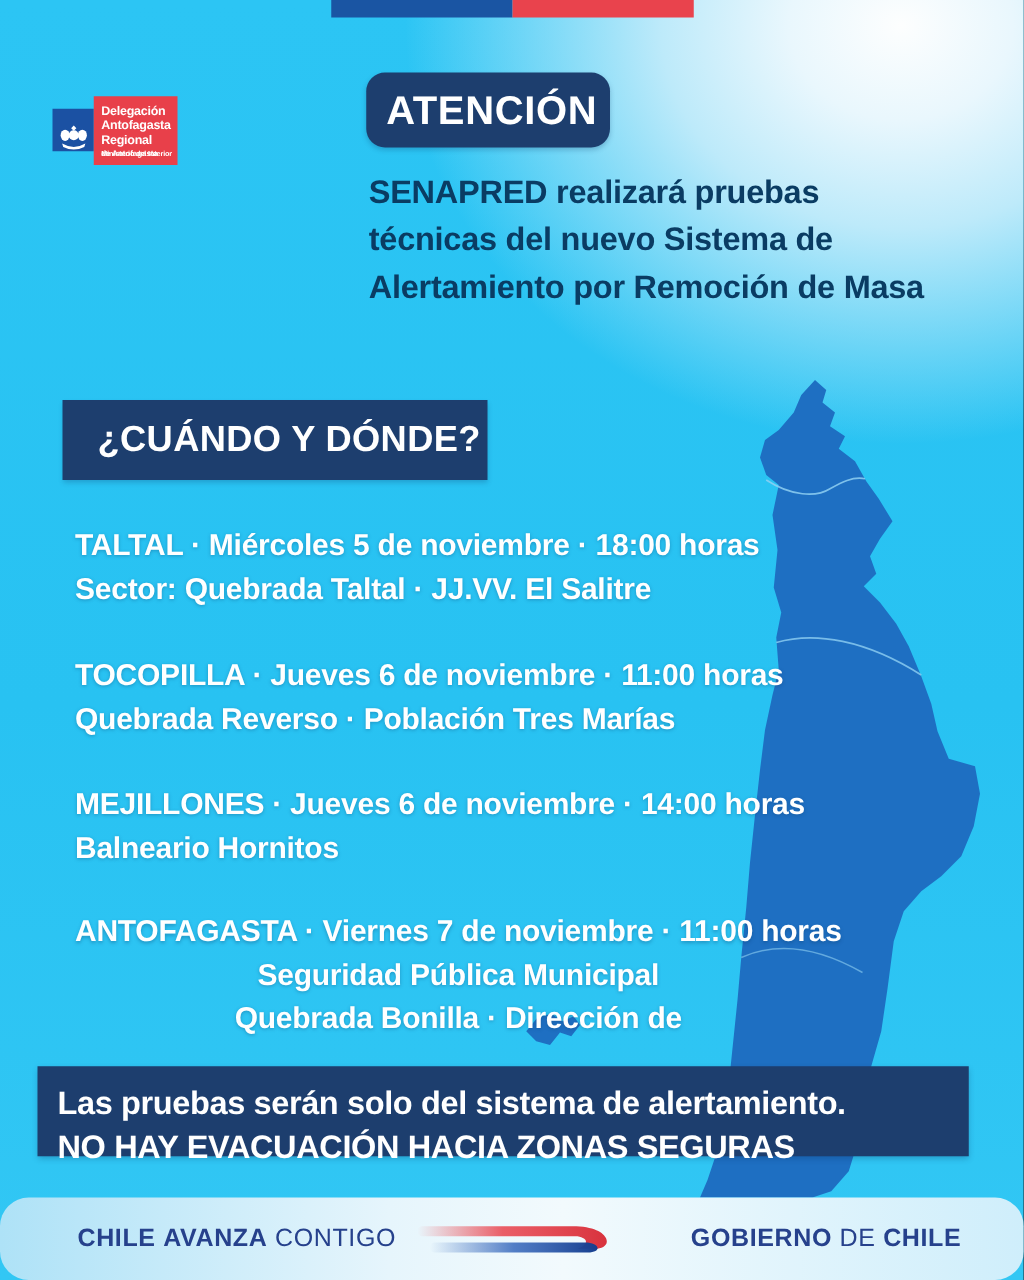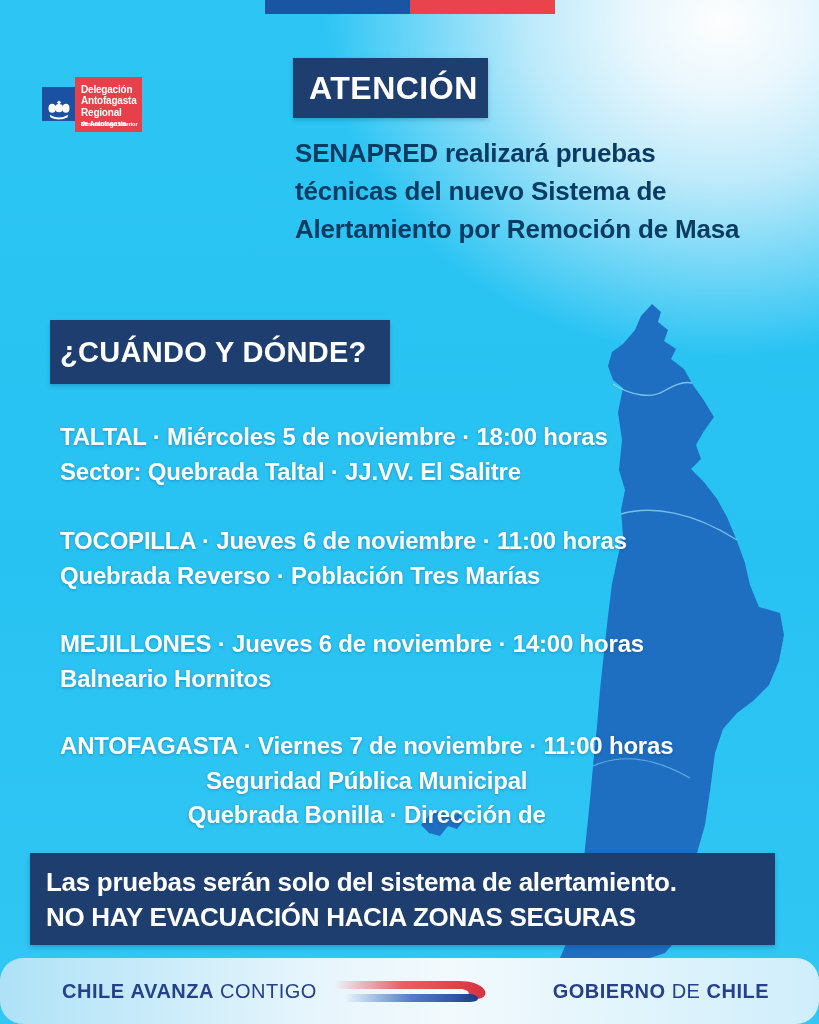--- a/index.html
+++ b/index.html
@@ -28,42 +28,43 @@
   .logo-sub{font-size:6.3px;line-height:7.5px;font-weight:bold;margin-top:2px;}
   .logo-bottom{position:absolute;left:6px;bottom:5px;font-weight:bold;font-size:5.8px;letter-spacing:-0.1px;white-space:nowrap;}
   .logo2 .logo-bottom{font-size:7.3px;letter-spacing:-0.1px;}
 
   .attention-box{
     position:absolute;left:293px;top:58px;width:195px;height:60px;z-index:3;
     background:var(--panel-navy,#1d3e6e);display:flex;align-items:center;
     padding-left:16px;box-sizing:border-box;
     color:#fff;font-weight:bold;font-size:32px;letter-spacing:0.5px;
     box-shadow:0 2px 4px rgba(10,50,100,0.25);
+    border-radius:15px;
   }
   .intro{
     position:absolute;left:295px;top:134px;z-index:3;
     color:var(--intro-text,#0a3c63);font-weight:bold;font-size:26px;line-height:38px;
     letter-spacing:-0.2px;
   }
   .when-box{
     position:absolute;left:50px;top:320px;width:340px;height:64px;z-index:3;
     background:var(--panel-navy,#1d3e6e);display:flex;align-items:center;
-    padding-left:10px;box-sizing:border-box;
+    padding-left:28px;box-sizing:border-box;
     color:#fff;font-weight:bold;font-size:29px;letter-spacing:0.3px;
     box-shadow:0 2px 4px rgba(10,50,100,0.25);
   }
   .event{
     position:absolute;left:60px;z-index:3;color:#fff;font-weight:bold;
     font-size:24px;line-height:34.5px;letter-spacing:-0.2px;
     text-shadow:0 1px 3px rgba(8,60,110,0.35);white-space:nowrap;
   }
   .e1{top:420px;} .e2{top:524px;} .e3{top:627px;} .e4{top:729px;text-align:center;}
 
   .notice{
-    position:absolute;left:30px;top:853px;width:745px;height:92px;z-index:4;
+    position:absolute;left:30px;top:853px;width:745px;height:72px;z-index:4;
     background:var(--panel-navy,#1d3e6e);box-sizing:border-box;
     padding:12px 16px 0 16px;color:#fff;font-weight:bold;font-size:26px;
     line-height:35px;letter-spacing:-0.3px;white-space:nowrap;
     box-shadow:0 2px 5px rgba(10,50,100,0.3);
   }
   .footer{
     position:absolute;left:0;top:958px;width:819px;height:66px;z-index:5;
     background:linear-gradient(90deg,#aee2f7 0%,#e6f5fc 38%,#f2fafd 55%,#cfeefb 100%);
     border-radius:23px;
   }

